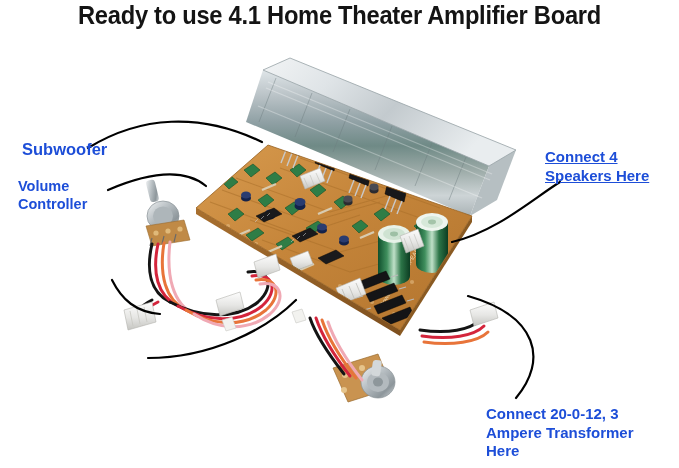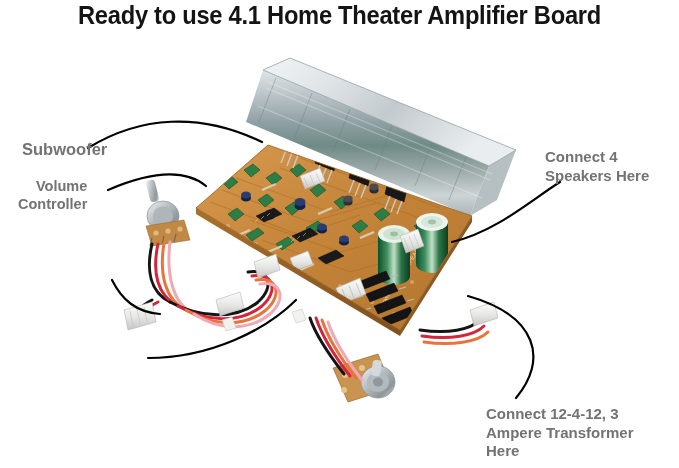--- a/index.html
+++ b/index.html
@@ -21,32 +21,32 @@
   }
 
   
   #photo{position:absolute;left:0;top:30px;width:679px;height:438px;}
   #photo svg{display:block;}
 
   
   .callout{
     position:absolute;
     font-size:14.5px;line-height:17.5px;
-    font-weight:600;color:#737373;
+    font-weight:600;color:#1d4ed8;
     white-space:pre-line;
   }
   .callout.big{font-size:16.5px;line-height:20px;}
   .callout.med{font-size:15px;line-height:18.5px;}
 
   #lbl-subwoofer{left:22px;top:139px;}
-  #lbl-volume{left:18px;top:178px;text-align:right;}
+  #lbl-volume{left:18px;top:178px;text-align:left;}
   #lbl-input{left:3px;top:252px;}
   #lbl-power{left:52px;top:354px;}
   #lbl-bass{left:310px;top:376px;}
-  #lbl-speakers{left:545px;top:148px;}
+  #lbl-speakers{left:545px;top:148px;text-decoration:underline;}
   #lbl-transformer{left:486px;top:405px;}
 
   .leaders{position:absolute;left:0;top:0;width:679px;height:468px;pointer-events:none;}
 </style>
 </head>
 <body>
 
 <div id="stage">
 
   <div class="title">Ready to use 4.1 Home Theater Amplifier Board</div>
@@ -441,17 +441,17 @@
       <path d="M560,182 C534,198 496,232 452,242"></path>
       <path d="M516,398 C548,360 538,316 468,296"></path>
     </g>
   </svg>
 
   <div class="callout big" id="lbl-subwoofer">Subwoofer</div>
   <div class="callout" id="lbl-volume">Volume
 Controller</div>
   <div class="callout med" id="lbl-speakers">Connect 4
 Speakers Here</div>
-  <div class="callout med" id="lbl-transformer">Connect 12-4-12, 3
+  <div class="callout med" id="lbl-transformer">Connect 20-0-12, 3
 Ampere Transformer
 Here</div>
 
 </div>
 
 </body></html>

